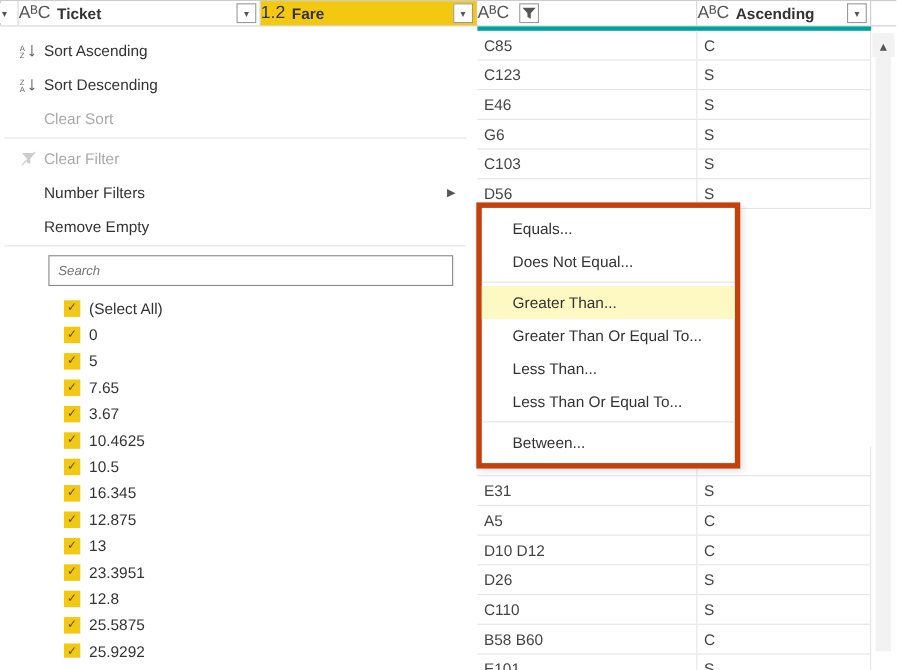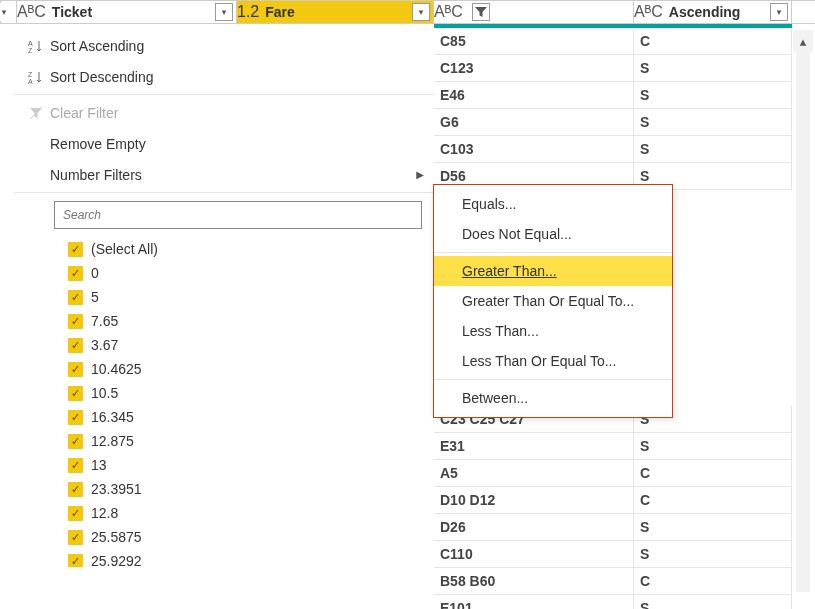--- a/index.html
+++ b/index.html
@@ -64,21 +64,21 @@
   }
   .col0 { width: 17px; border-left: 1px solid #ccc;}
   .col1 { width: 220px; }
   .col2 { width: 197px; }
   .col3 { width: 200px; }
   .col4 { width: 158px; }
 
   
   .dropdown {
     position: absolute;
-    left: 14px; top: 30px;
+    left: 4px; top: 30px;
     width: 420px;
     background: #fff;
     z-index: 5;
   }
   .dropdown .item {
     display: flex;
     align-items: center;
     height: 31px;
     padding-left: 8px;
     cursor: default;
@@ -137,44 +137,43 @@
   .grid .row {
     display: flex;
     height: 27px;
     border-bottom: 1px solid #e4e4e4;
   }
   .grid .cell {
     border-right: 1px solid #e4e4e4;
     display: flex; align-items: center;
     padding-left: 6px;
     color: #444;
-    font-weight: bold;
   }
   .grid .cA { width: 200px; }
   .grid .cB { width: 158px; }
 
   
   .submenu {
     position: absolute;
     left: 433px;
     top: 184px;
     width: 240px;
     background: #fff;
-    border: 1px solid #c2410c;
+    border: 5px solid #c2410c;
     box-shadow: 2px 2px 6px rgba(0,0,0,0.12);
     z-index: 10;
     padding: 4px 0;
   }
   .submenu .sitem {
     height: 30px;
     display: flex; align-items: center;
     padding: 0 28px;
     cursor: default;
   }
-  .submenu .sitem.hover { background: #fde047; text-decoration: underline; }
+  .submenu .sitem.hover { background: #fef9c3; }
   .submenu .ssep { height:1px; background:#e4e4e4; margin:3px 0;}
 
   
   .page-scroll {
     position: absolute;
     right: 2px; top: 30px;
     width: 20px;
   }
   .page-scroll .arrow {
     width:20px;height:22px;
@@ -296,38 +295,42 @@
   <div class="item">
     <span class="icon-slot">
       <svg class="sort-desc-icon" viewBox="0 0 16 16">
           <text x="0" y="8" font-size="7" fill="#666">Z</text>
           <text x="0" y="15" font-size="7" fill="#666">A</text>
           <path d="M11 3v10M11 13l-2-2M11 13l2-2" stroke="#666" fill="none"></path>
         </svg>
     </span>
     <span>Sort Descending</span>
   </div>
+  <div class="item disabled">
+    <span class="icon-slot"></span>
+    <span>Clear Sort</span>
+  </div>
   <div class="sep"></div>
   <div class="item disabled">
     <span class="icon-slot">
       <svg class="filter-icon" viewBox="0 0 16 16">
           <path d="M2 3h12l-4.5 5v5l-3-1.5V8z" fill="#ccc"></path>
           <line x1="2" y1="14" x2="14" y2="2" stroke="#ccc"></line>
         </svg>
     </span>
     <span>Clear Filter</span>
   </div>
   <div class="item">
     <span class="icon-slot"></span>
-    <span>Remove Empty</span>
+    <span>Number Filters</span>
+    <span class="chev">▶</span>
   </div>
   <div class="item">
     <span class="icon-slot"></span>
-    <span>Number Filters</span>
-    <span class="chev">▶</span>
+    <span>Remove Empty</span>
   </div>
   <div class="sep"></div>
   <div class="search">
     <input type="text" placeholder="Search" style="">
   </div>
   <div class="checklist" id="checklist">
 
   <div class="row">
         <span class="chk">✓</span>
         <span>(Select All)</span>

